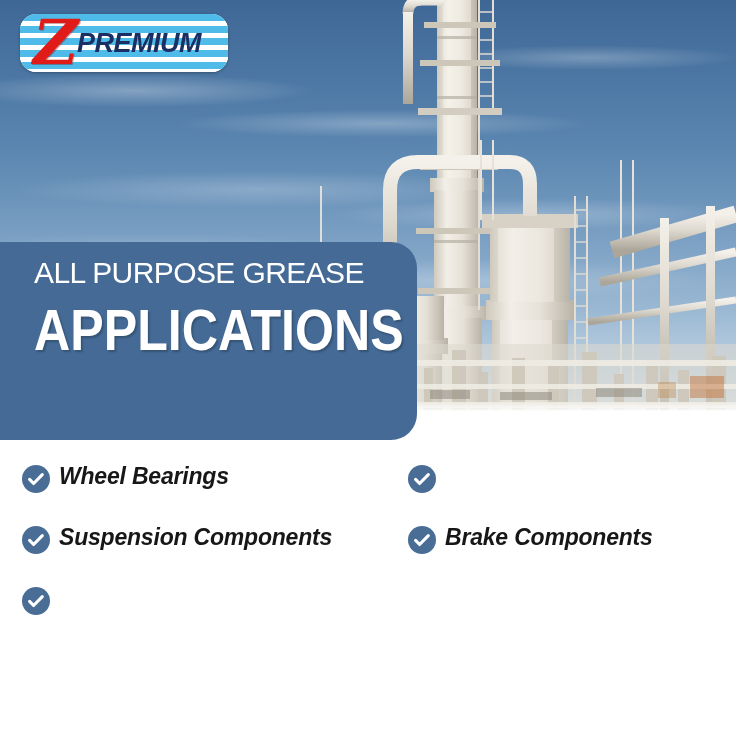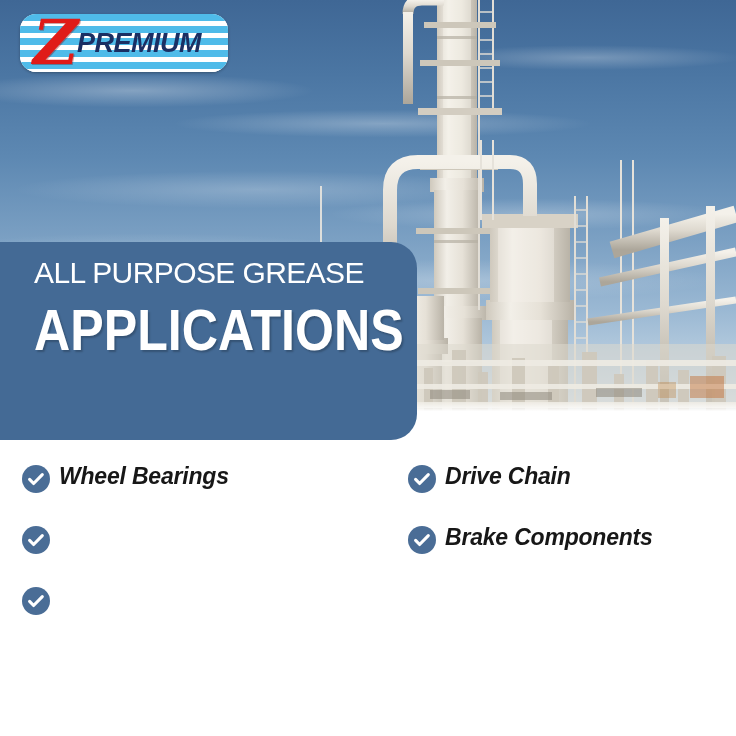--- a/index.html
+++ b/index.html
@@ -344,20 +344,21 @@
         <span class="item-label">Wheel Bearings</span>
       </div>
 
       <div class="item">
         <span class="item-icon">
           <svg width="28" height="28" viewBox="0 0 28 28">
             <circle cx="14" cy="14" r="14" fill="#4a6d96"></circle>
             <path d="M7.6 14.4 l4 4.1 l8.7 -8.9" fill="none" stroke="#ffffff" stroke-width="3.1" stroke-linecap="round" stroke-linejoin="round"></path>
           </svg>
         </span>
+        <span class="item-label">Suspension Components</span>
       </div>
 
 
       <div class="item">
         <span class="item-icon">
           <svg width="28" height="28" viewBox="0 0 28 28">
             <circle cx="14" cy="14" r="14" fill="#4a6d96"></circle>
             <path d="M7.6 14.4 l4 4.1 l8.7 -8.9" fill="none" stroke="#ffffff" stroke-width="3.1" stroke-linecap="round" stroke-linejoin="round"></path>
           </svg>
         </span>
@@ -367,21 +368,20 @@
 
     <div class="col col-right">
 
       <div class="item">
         <span class="item-icon">
           <svg width="28" height="28" viewBox="0 0 28 28">
             <circle cx="14" cy="14" r="14" fill="#4a6d96"></circle>
             <path d="M7.6 14.4 l4 4.1 l8.7 -8.9" fill="none" stroke="#ffffff" stroke-width="3.1" stroke-linecap="round" stroke-linejoin="round"></path>
           </svg>
         </span>
-        <span class="item-label">Drive Chain</span>
       </div>
 
       <div class="item">
         <span class="item-icon">
           <svg width="28" height="28" viewBox="0 0 28 28">
             <circle cx="14" cy="14" r="14" fill="#4a6d96"></circle>
             <path d="M7.6 14.4 l4 4.1 l8.7 -8.9" fill="none" stroke="#ffffff" stroke-width="3.1" stroke-linecap="round" stroke-linejoin="round"></path>
           </svg>
         </span>
         <span class="item-label">Brake Components</span>

